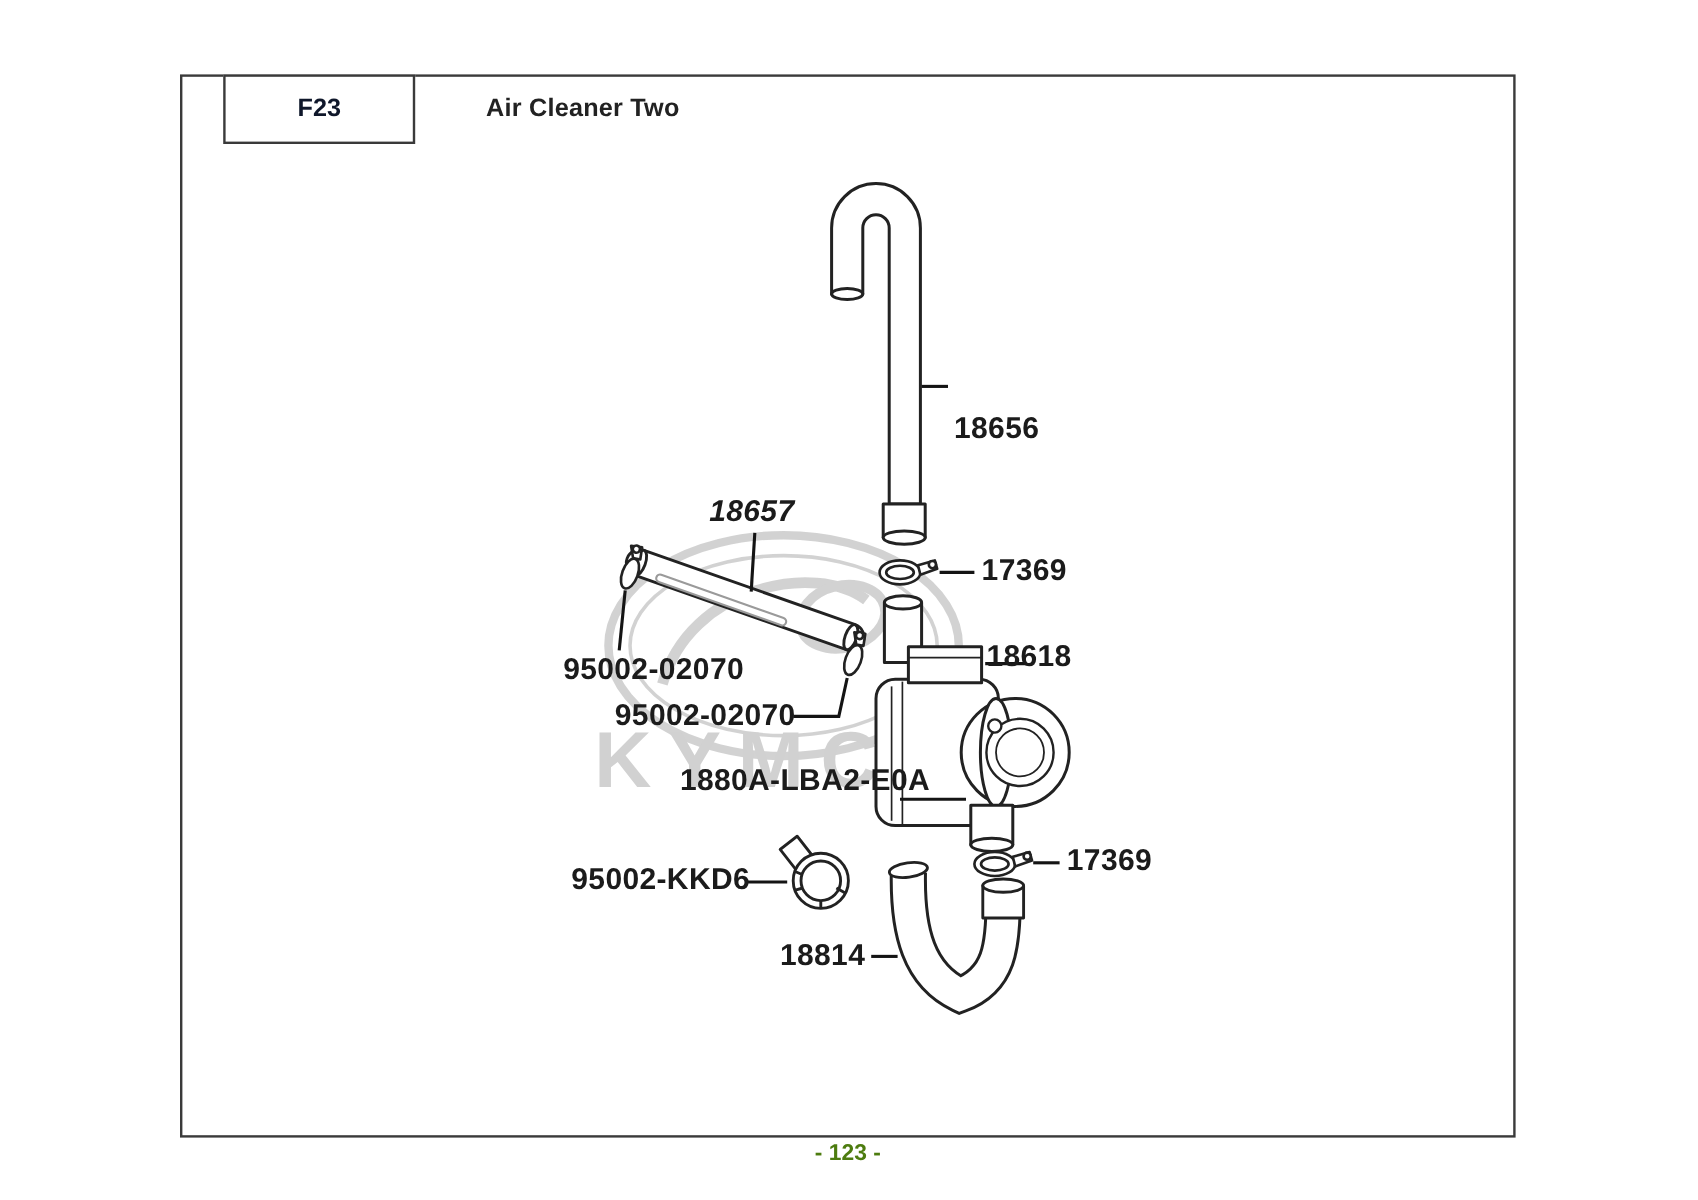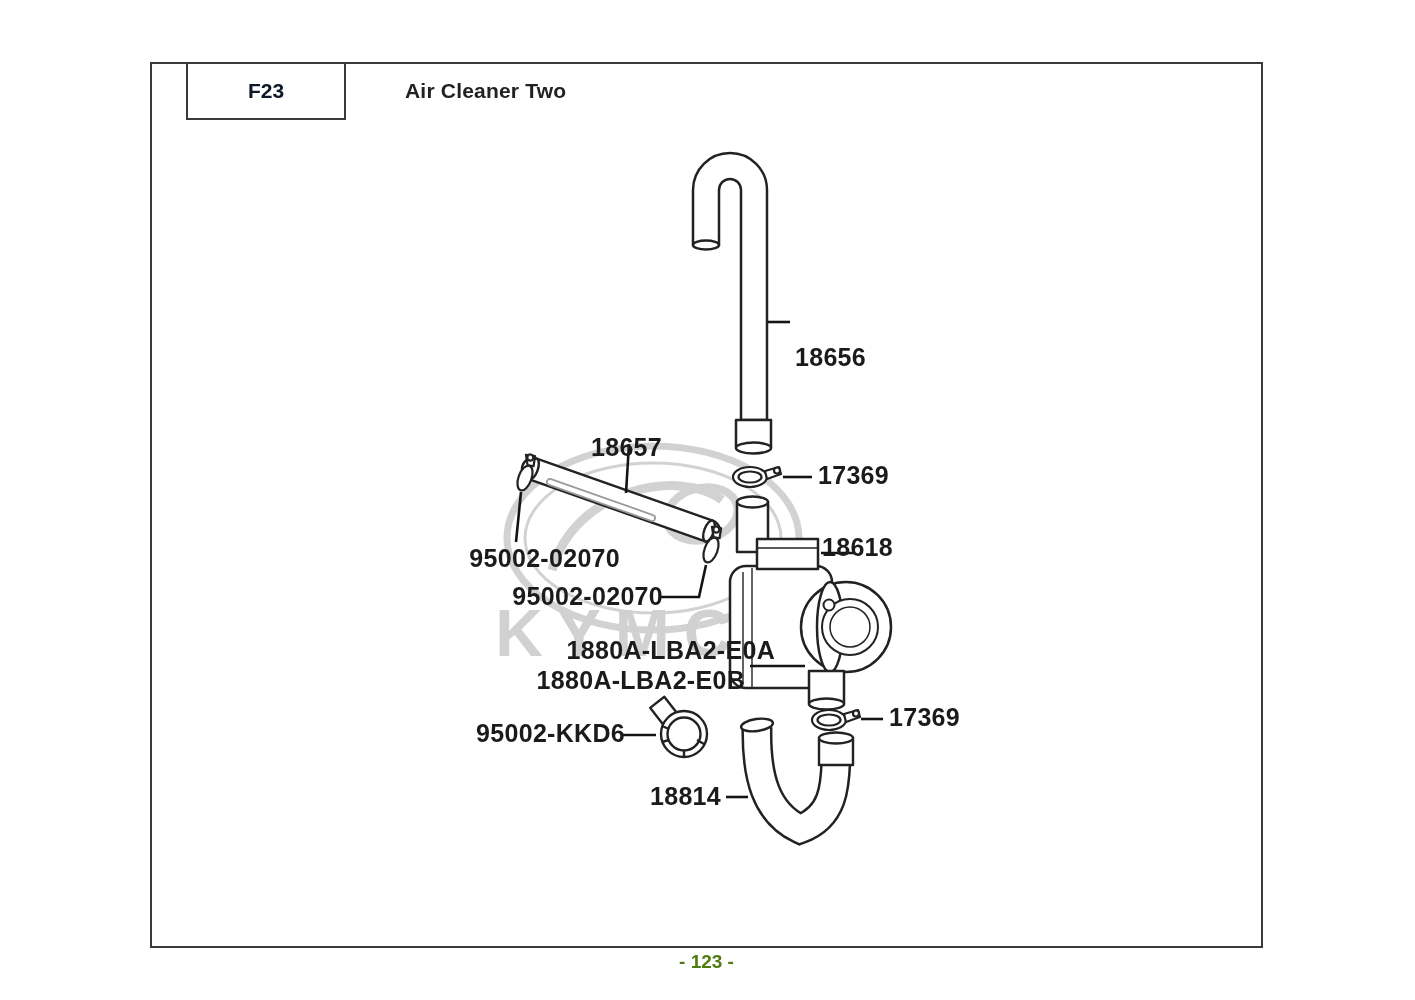--- a/index.html
+++ b/index.html
@@ -157,26 +157,25 @@
       <path d="M521,492 L516,542"></path>
       <path d="M661,597 H699 L706,565"></path>
       <path d="M750,666 H805"></path>
       <path d="M622,735 H656"></path>
       <path d="M861,719 H883"></path>
       <path d="M726,797 H748"></path>
     </g>
   </svg>
 
   <div class="part-label" style="left:795px; top:306px;margin-top:38px;">18656</div>
-  <div class="part-label" style="left:591px; top:434px;">18657</div>
+  <div class="part-label" style="left:591px; top:413px;font-style:italic;">18657</div>
   <div class="part-label" style="left:818px; top:462px;">17369</div>
   <div class="part-label" style="left:822px; top:534px;">18618</div>
   <div class="part-label" style="right:795px; top:545px;">95002-02070</div>
   <div class="part-label" style="right:752px; top:583px;">95002-02070</div>
   <div class="part-label" style="right:640px; top:637px;margin-left:28px;">1880A-LBA2-E0A</div>
-  <div class="part-label" style="right:670px; top:667px;">1880A-LBA2-E0B</div>
   <div class="part-label" style="right:790px; top:720px;text-align:right;">95002-KKD6</div>
   <div class="part-label" style="left:889px; top:704px;">17369</div>
   <div class="part-label" style="right:694px; top:783px;text-align:center;">18814</div>
 
   <div class="page-num">- 123 -</div>
 
 </div>
 
 </body></html>

